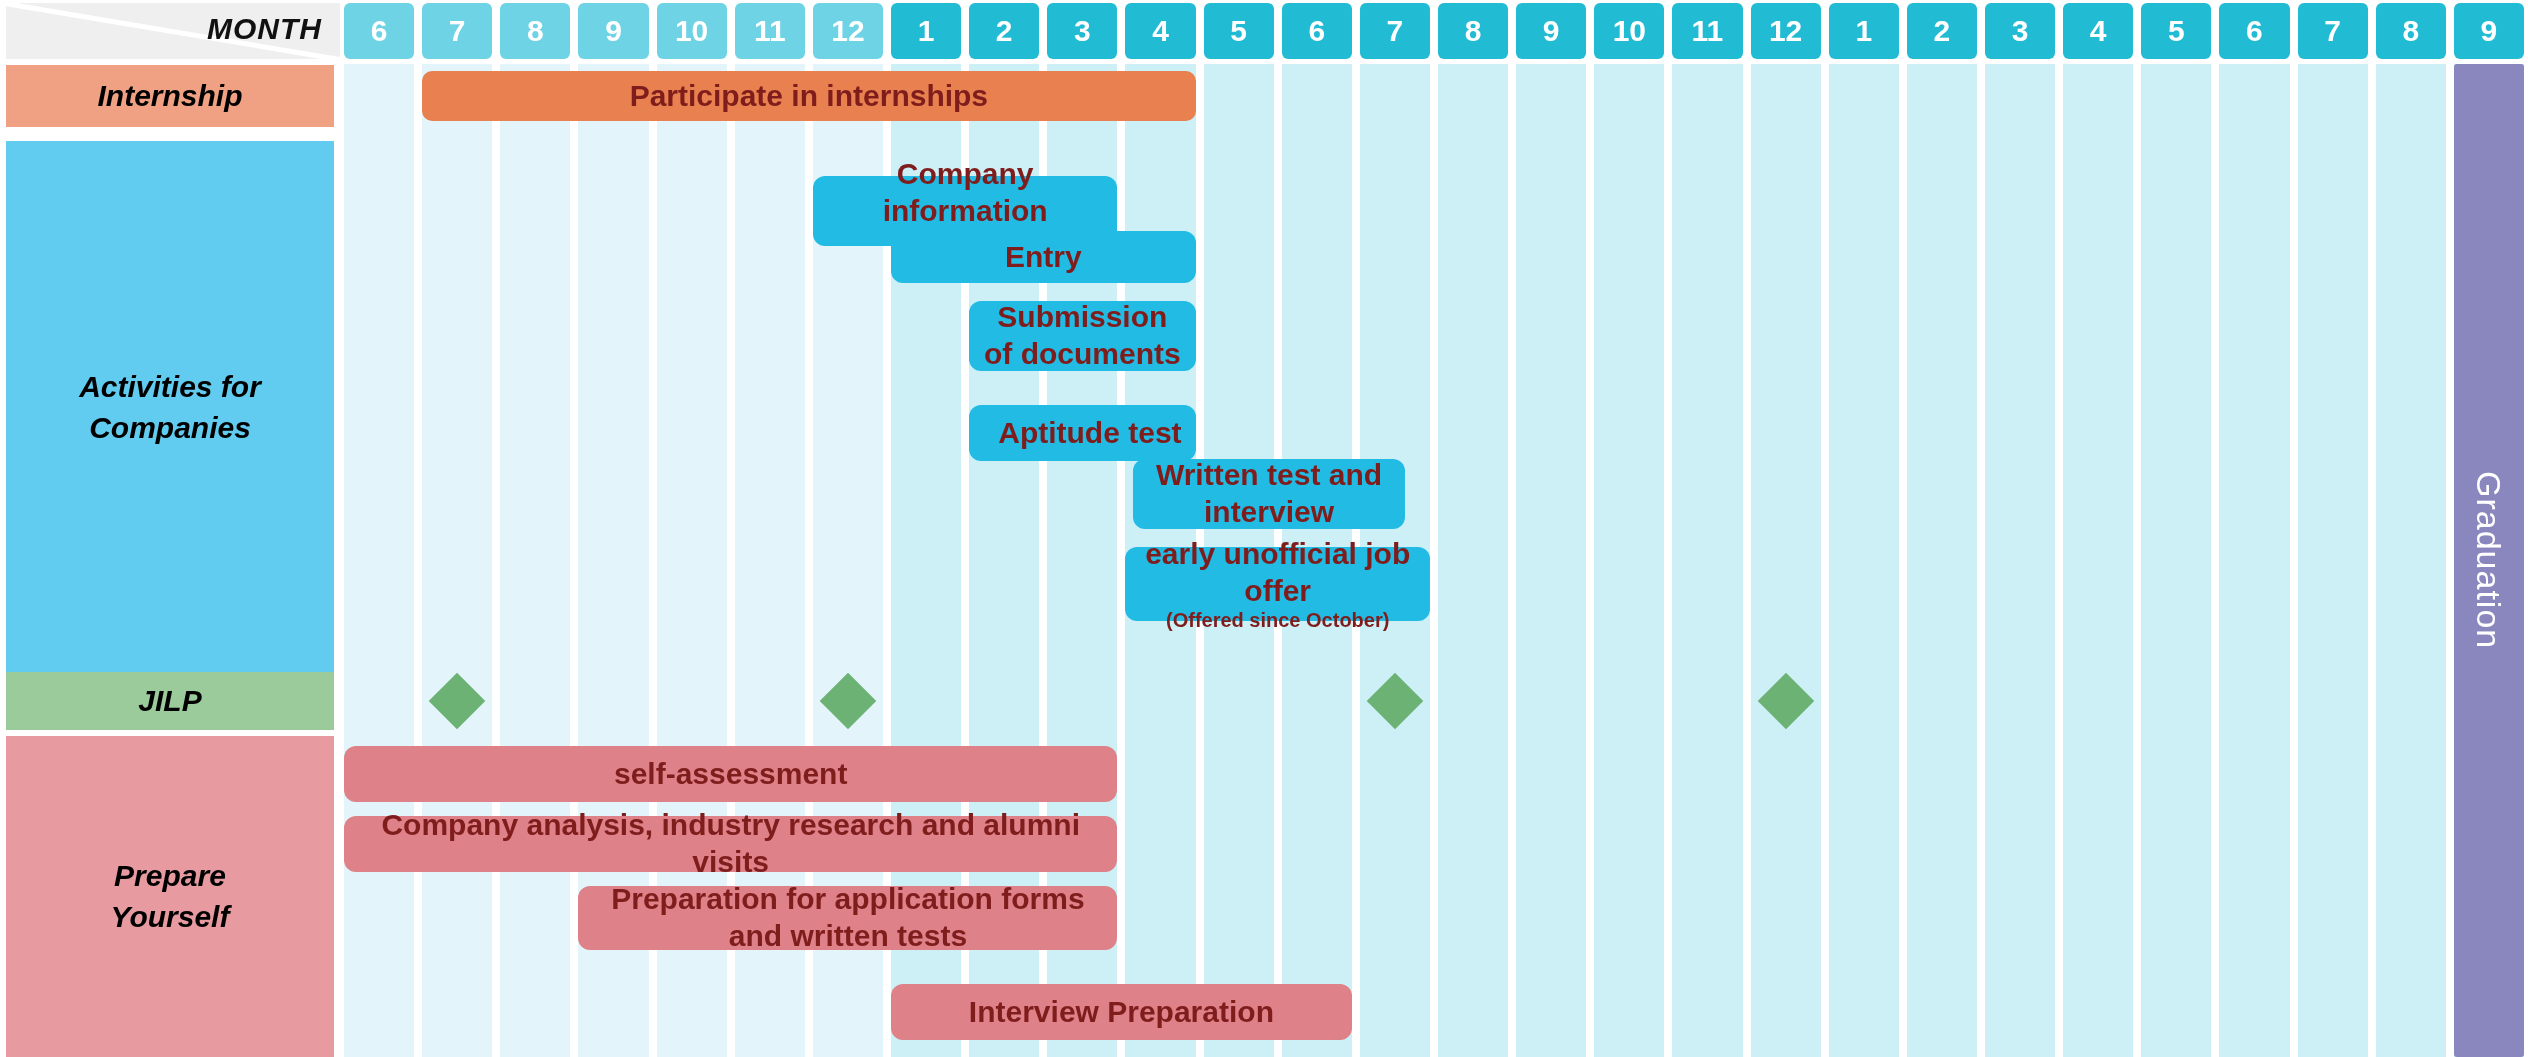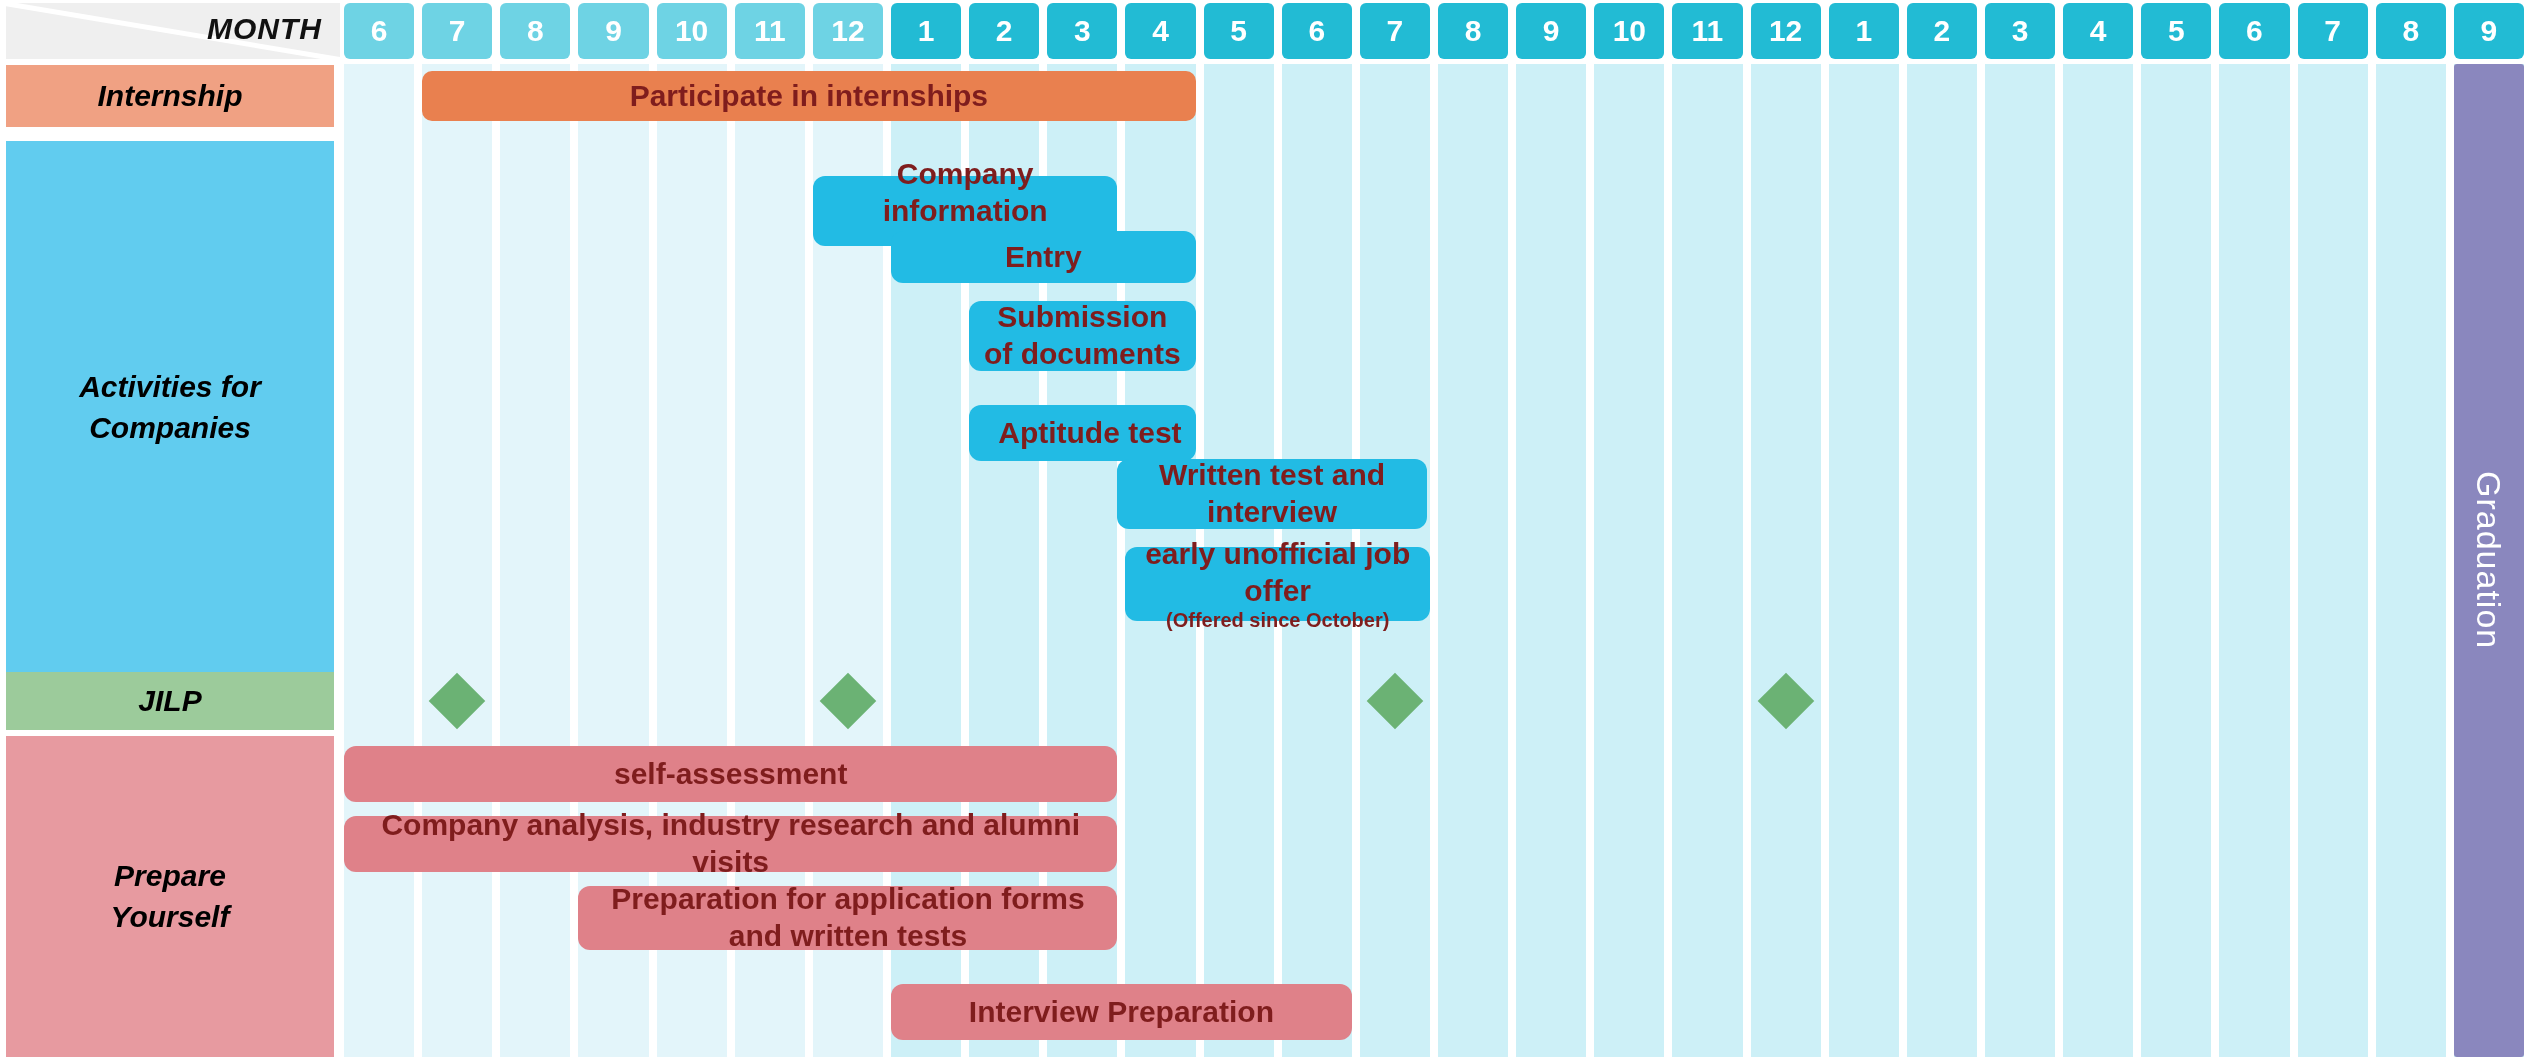--- a/index.html
+++ b/index.html
@@ -327,21 +327,21 @@
         </div>
         <div class="bar blue" style="left: 551px; width: 304.571px; top: 98px; height: 52px;">
           <span>Entry</span>
         </div>
         <div class="bar blue" style="left: 629.143px; width: 226.429px; top: 168px; height: 70px;">
           <span>Submission of documents</span>
         </div>
         <div class="bar blue" style="left: 629.143px; width: 226.429px; top: 272px; height: 56px; align-items: flex-end;">
           <span>Aptitude test</span>
         </div>
-        <div class="bar blue" style="left: 777px; width: 310px; top: 326px; height: 70px;">
+        <div class="bar blue" style="left: 793px; width: 272px; top: 326px; height: 70px;">
           <span>Written test and interview</span>
         </div>
         <div class="bar blue" style="left: 785.429px; width: 304.571px; top: 414px; height: 74px;">
           <span>early unofficial job offer</span>
           <span class="sub">(Offered since October)</span>
         </div>
       </div>
     <div class="band band-jilp" id="band-jilp">
         <div class="diamond" style="left: 97.2143px; top: 9px;"></div>
         <div class="diamond" style="left: 487.929px; top: 9px;"></div>

